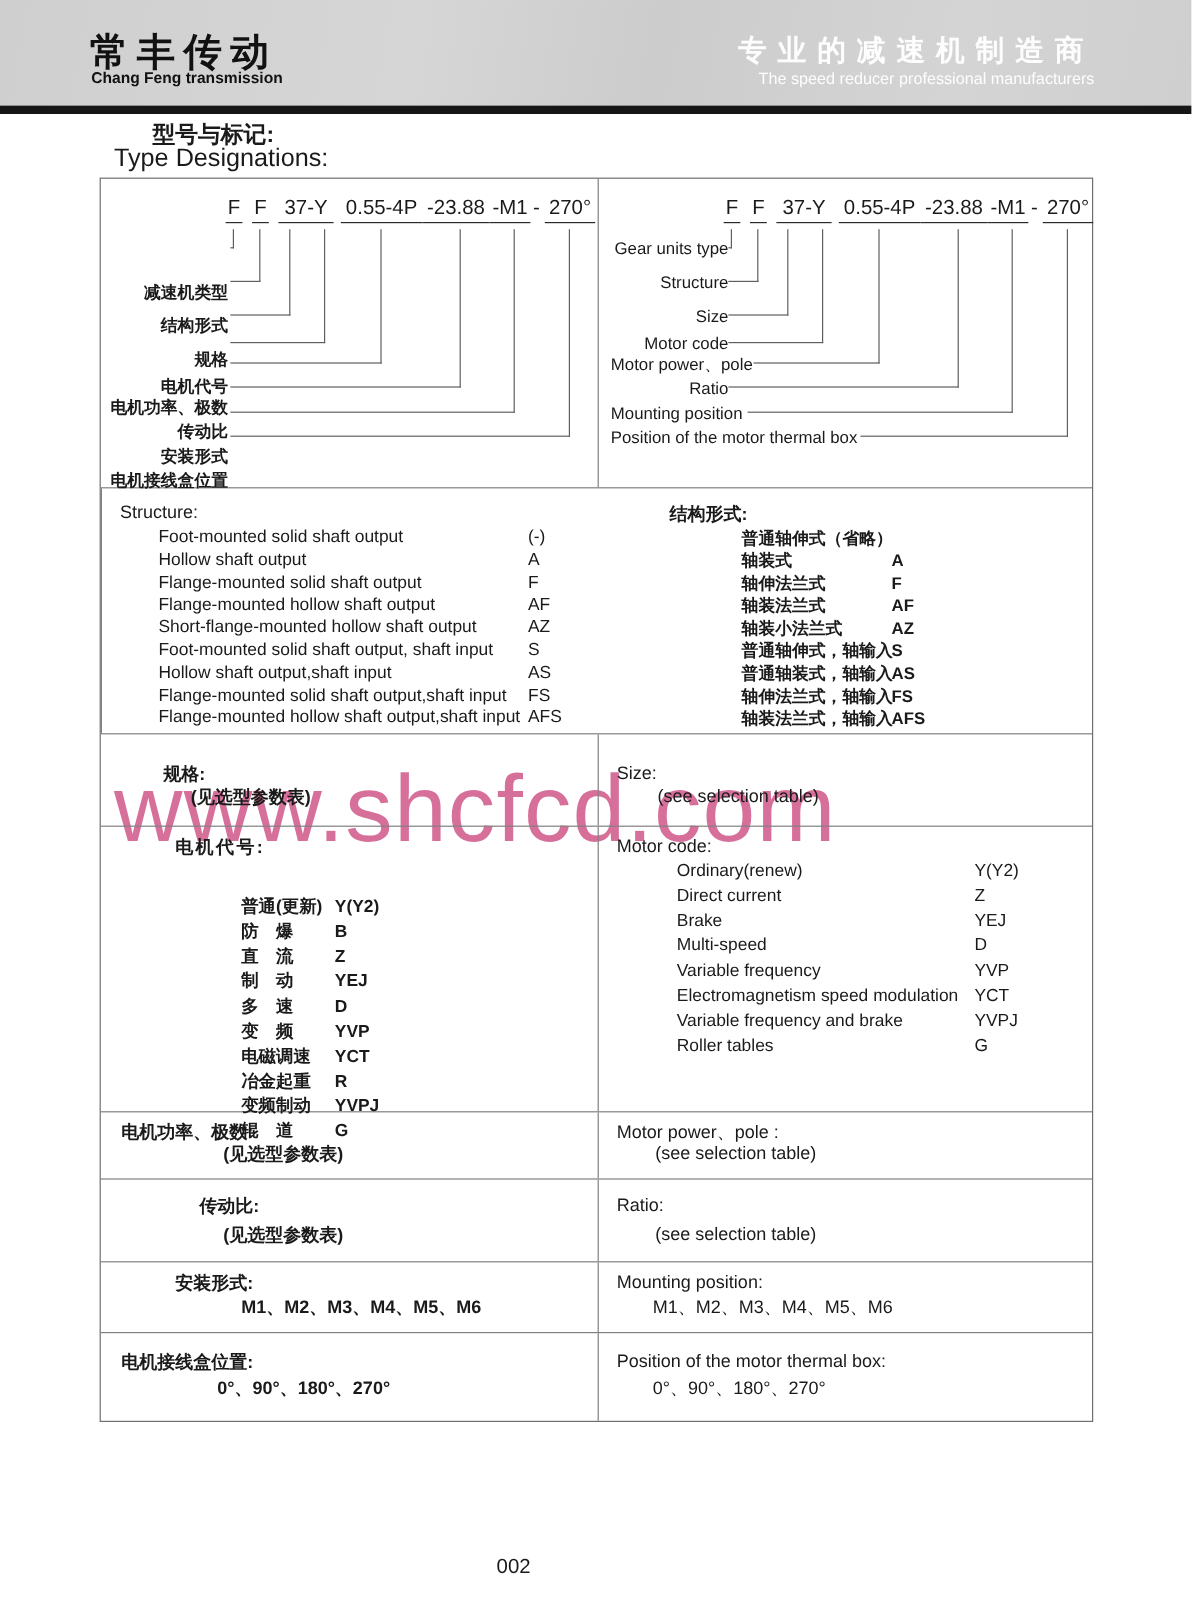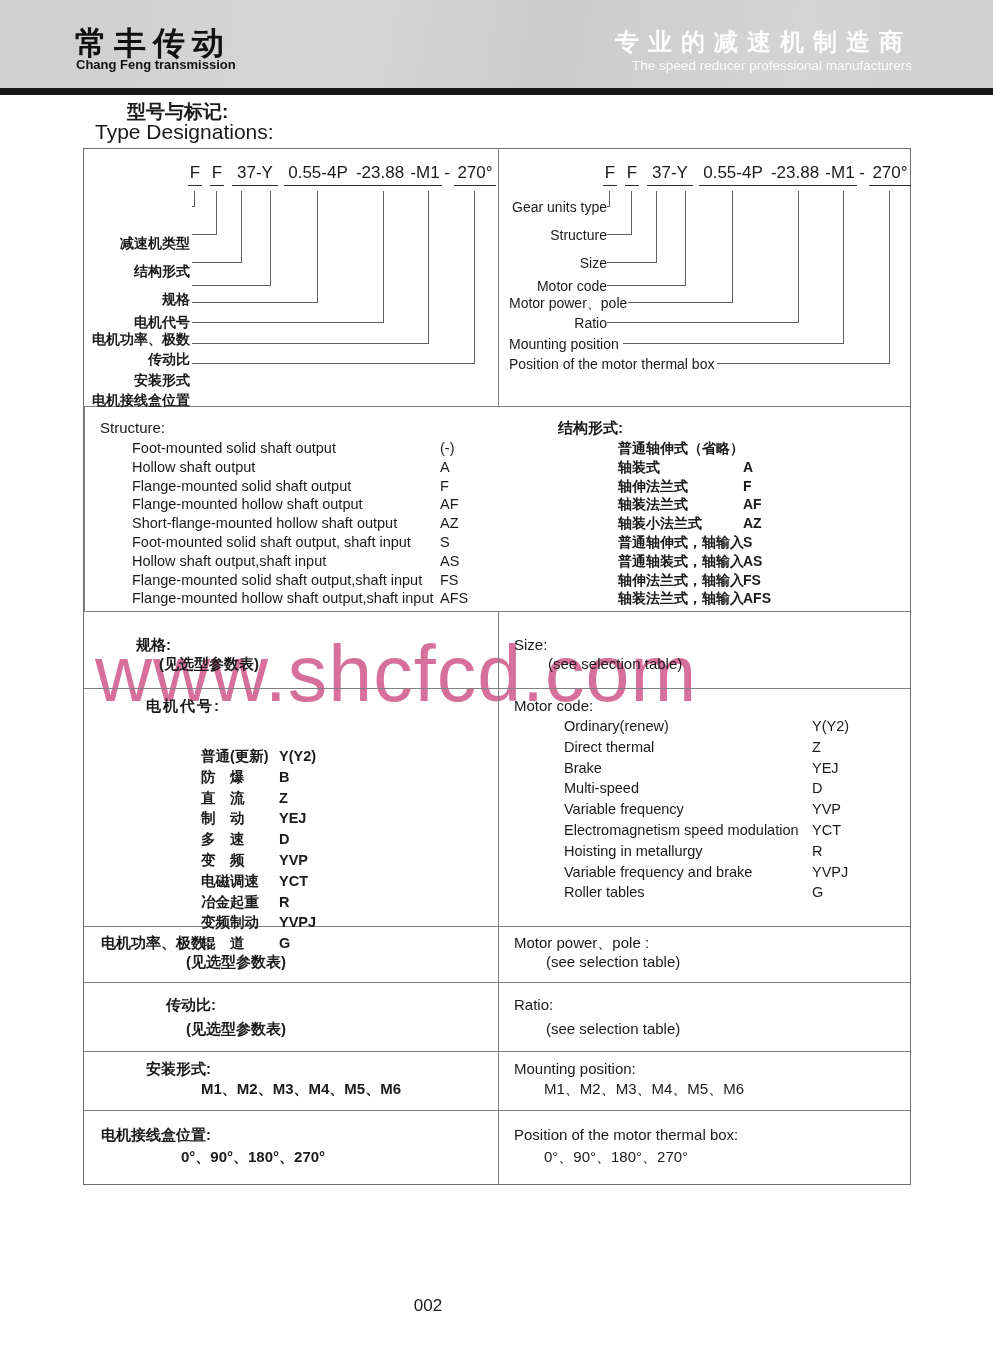--- a/index.html
+++ b/index.html
@@ -193,26 +193,25 @@
             <div class="m-item"><span class="m-name">电磁调速</span><span class="m-code">YCT</span></div>
             <div class="m-item"><span class="m-name">冶金起重</span><span class="m-code">R</span></div>
             <div class="m-item"><span class="m-name">变频制动</span><span class="m-code">YVPJ</span></div>
             <div class="m-item"><span class="m-name">辊　道</span><span class="m-code">G</span></div>
           </div>
       </div>
       <div class="cell r">
         <div class="abs enr" style="left:15px;top:8px;">Motor code:</div>
         <div class="m-items" id="motor-items-en">
             <div class="m-item"><span class="m-name">Ordinary(renew)</span><span class="m-code">Y(Y2)</span></div>
-            <div class="m-item"><span class="m-name">Direct thermal</span><span class="m-code">Z</span></div>
+            <div class="m-item"><span class="m-name">Direct current</span><span class="m-code">Z</span></div>
             <div class="m-item"><span class="m-name">Brake</span><span class="m-code">YEJ</span></div>
             <div class="m-item"><span class="m-name">Multi-speed</span><span class="m-code">D</span></div>
             <div class="m-item"><span class="m-name">Variable frequency</span><span class="m-code">YVP</span></div>
             <div class="m-item"><span class="m-name">Electromagnetism speed modulation</span><span class="m-code">YCT</span></div>
-            <div class="m-item"><span class="m-name">Hoisting in metallurgy</span><span class="m-code">R</span></div>
             <div class="m-item"><span class="m-name">Variable frequency and brake</span><span class="m-code">YVPJ</span></div>
             <div class="m-item"><span class="m-name">Roller tables</span><span class="m-code">G</span></div>
           </div>
       </div>
     </div>
 
     <div class="row" style="height:56px;">
       <div class="cell l">
         <div class="abs cnb" style="left:17px;top:7px;">电机功率、极数:</div>
         <div class="abs cnb" style="left:102px;top:26px;">(见选型参数表)</div>

